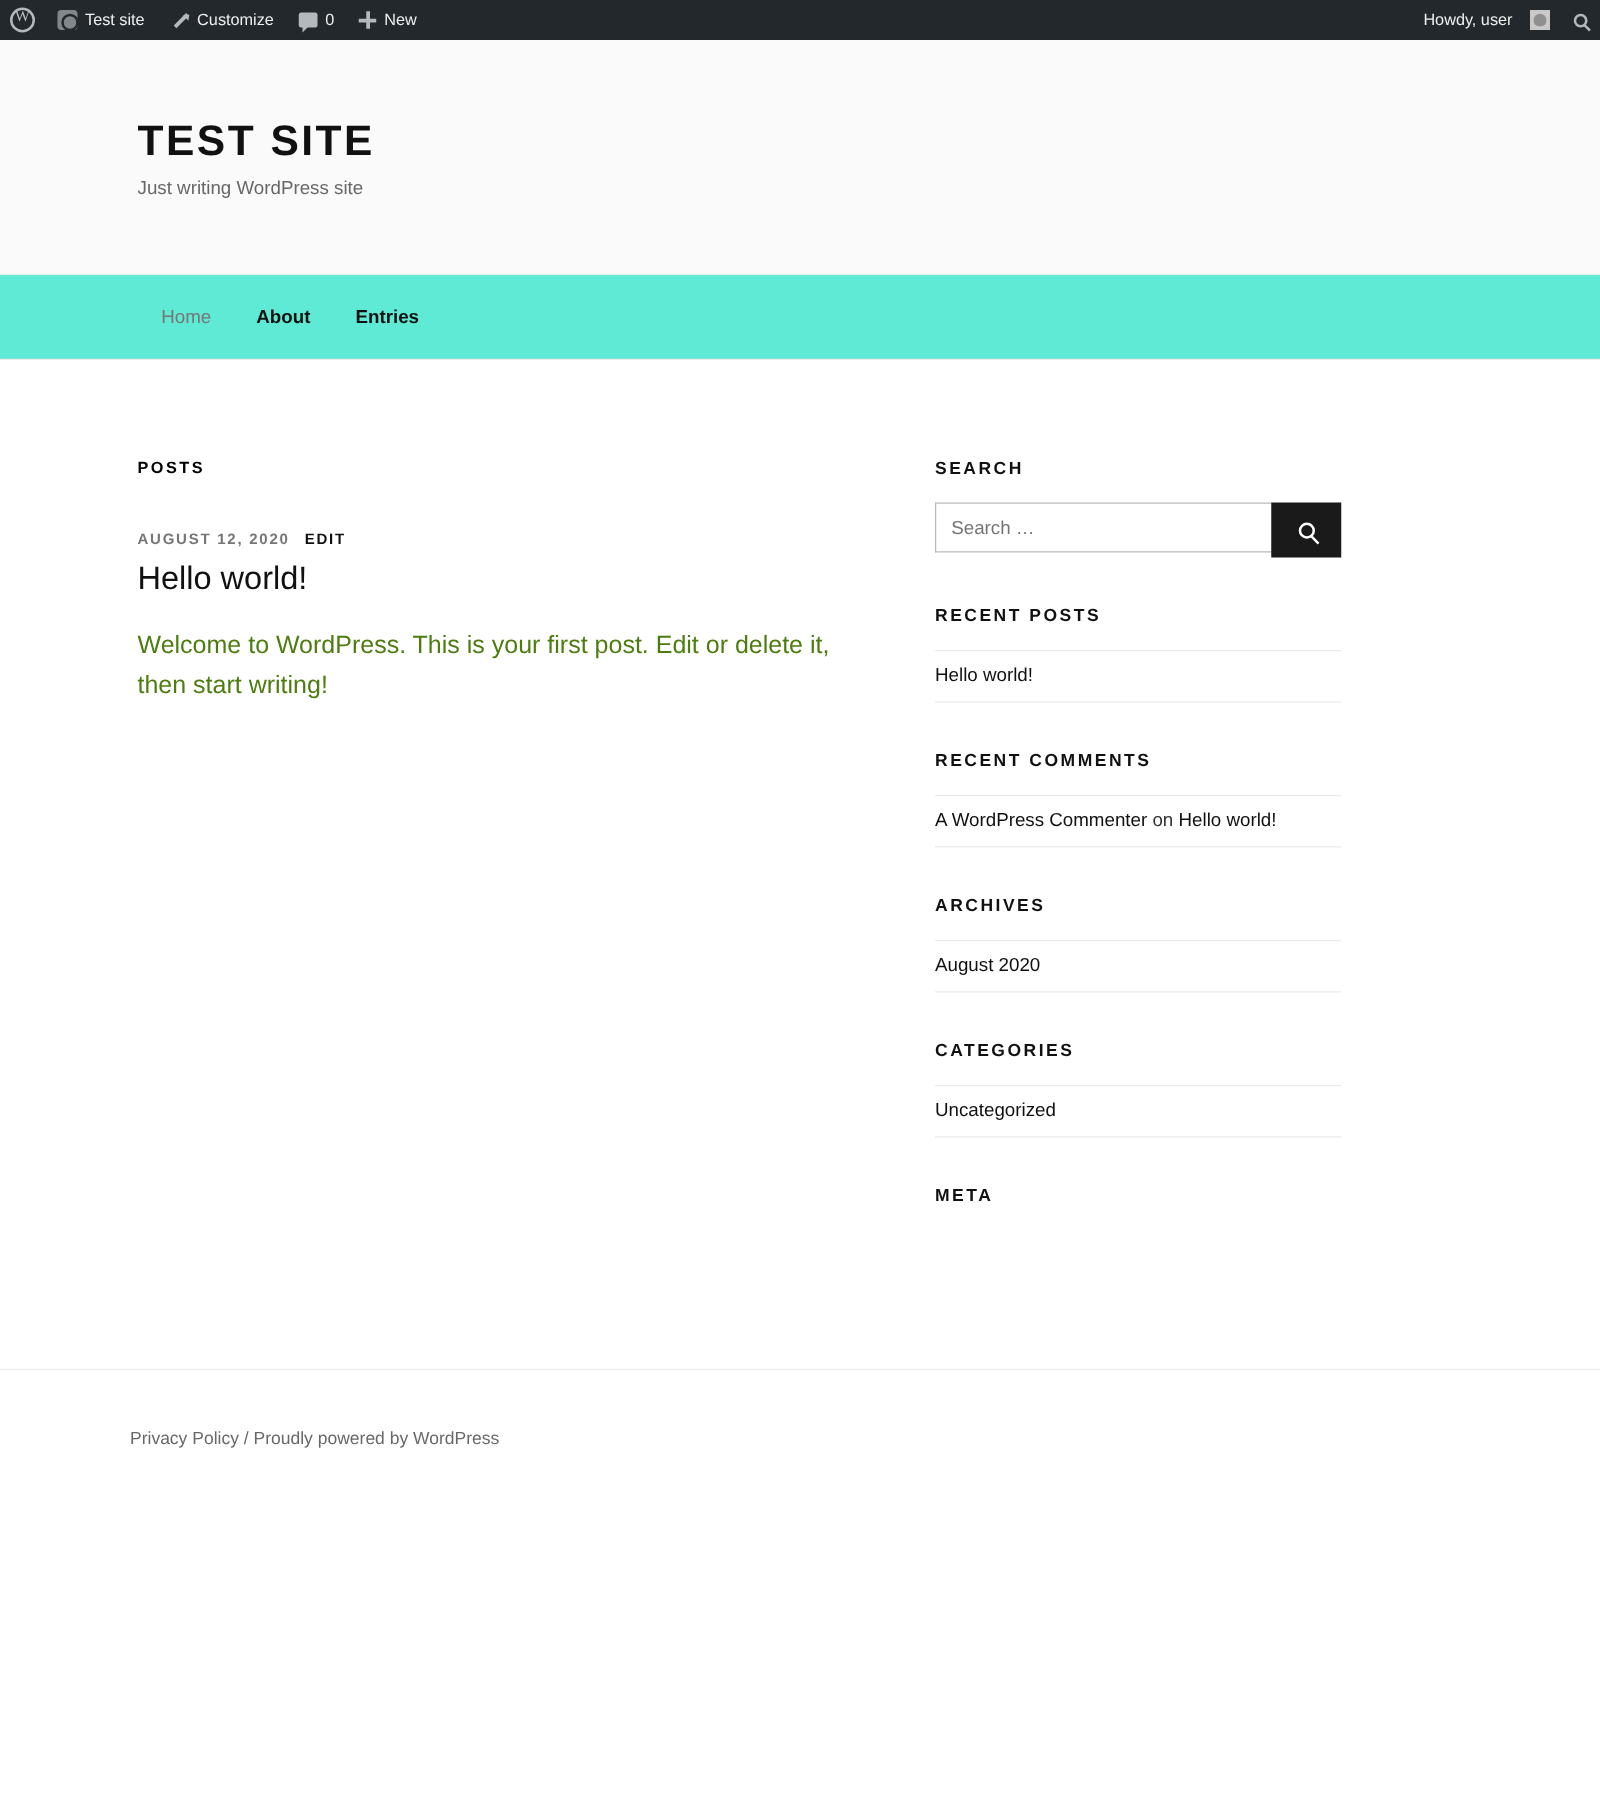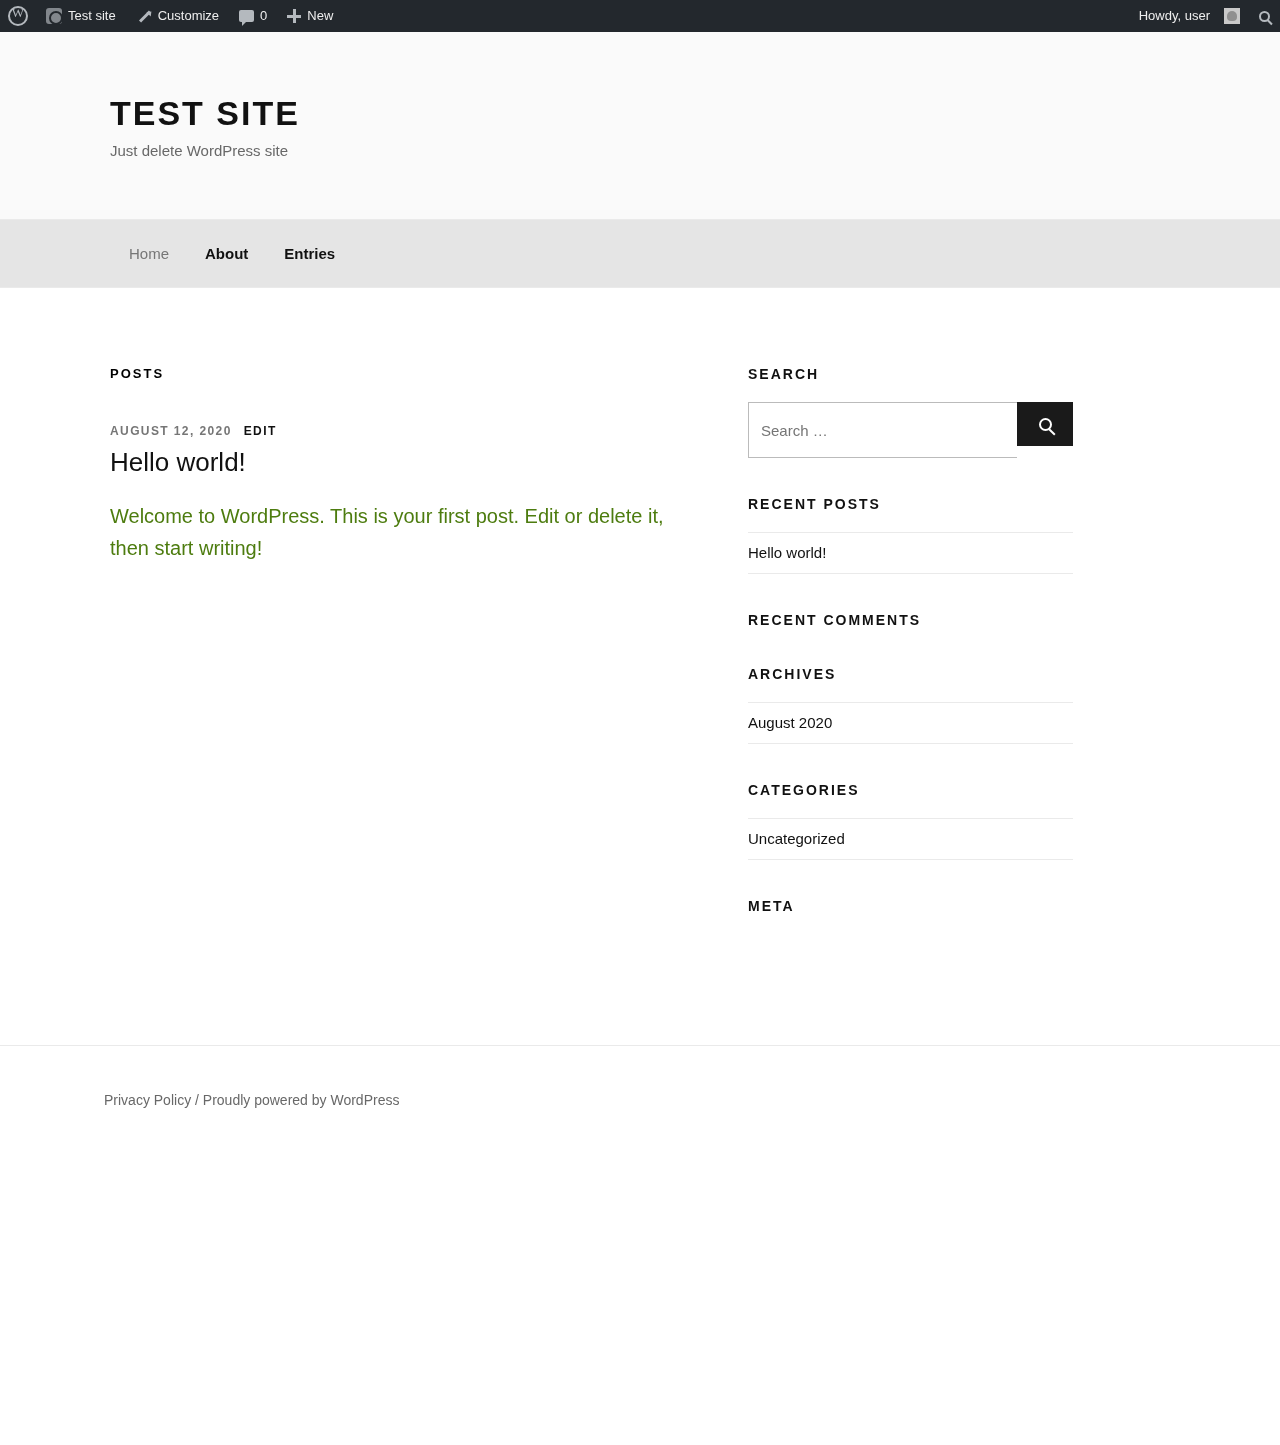--- a/index.html
+++ b/index.html
@@ -127,21 +127,21 @@
   }
   .site-description {
     margin: 9px 0 0 0;
     font-size: 15px;
     color: #686868;
   }
 
   
   .site-nav {
     border-bottom: 1px solid #eaeaea;
-    background: #e5e5e5;
+    background: #5eead4;
     padding-left: 38px;
   }
   .nav-list {
     list-style: none; margin: 0; padding: 0;
     display: flex; align-items: center;
     height: 67px;
   }
   .nav-list li { margin-right: 36px; }
   .nav-link {
     color: #111; text-decoration: none; font-size: 15px; font-weight: 700;
@@ -174,21 +174,21 @@
   .entry-content p { margin: 0; font-size: 20px; line-height: 1.6; color: #4d7c0f; }
 
   
   .widget { margin-bottom: 38px; }
   .widget-title {
     font-size: 14px; font-weight: 700; letter-spacing: 2px;
     text-transform: uppercase; margin: 0 0 20px 0; color: #111;
   }
   .search-form { display: flex; }
   .search-field {
-    flex: 1; height: 56px; border: 1px solid #bbb; border-right: none;
+    flex: 1; height: 40px; border: 1px solid #bbb; border-right: none;
     padding: 0 12px; font-size: 15px; color: #666;
     font-family: "Liberation Sans", sans-serif; outline: none;
   }
   .search-submit {
     width: 56px; height: 44px; background: #1a1a1a; border: none;
     cursor: pointer; display: flex; align-items: center; justify-content: center;
   }
   .mag-white {
     width: 13px; height: 13px; border: 2px solid #fff; border-radius: 50%;
     position: relative; display: inline-block;
@@ -250,21 +250,21 @@
       <span class="mag"></span>
     </a>
   </div>
 </div>
 
 <header class="site-header">
   <div class="wrap">
     <h1 class="site-title">
       <span>TEST SITE</span>
     </h1>
-    <p class="site-description">Just delete WordPress site</p>
+    <p class="site-description">Just writing WordPress site</p>
   </div>
 </header>
 
 <nav class="site-nav">
   <div class="wrap">
     <ul class="nav-list">
       <li>
         <a class="nav-link current" href="#">Home</a>
       </li>
       <li>
@@ -312,20 +312,23 @@
         <h2 class="widget-title">RECENT POSTS</h2>
         <ul>
           <li>
             <a href="#">Hello world!</a>
           </li>
         </ul>
       </section>
 
       <section class="widget">
         <h2 class="widget-title">RECENT COMMENTS</h2>
+        <ul>
+          <li><a href="#">A WordPress Commenter</a><span class="sep"> on </span><a href="#">Hello world!</a></li>
+        </ul>
       </section>
 
       <section class="widget">
         <h2 class="widget-title">ARCHIVES</h2>
         <ul>
           <li>
             <a href="#">August 2020</a>
           </li>
         </ul>
       </section>

